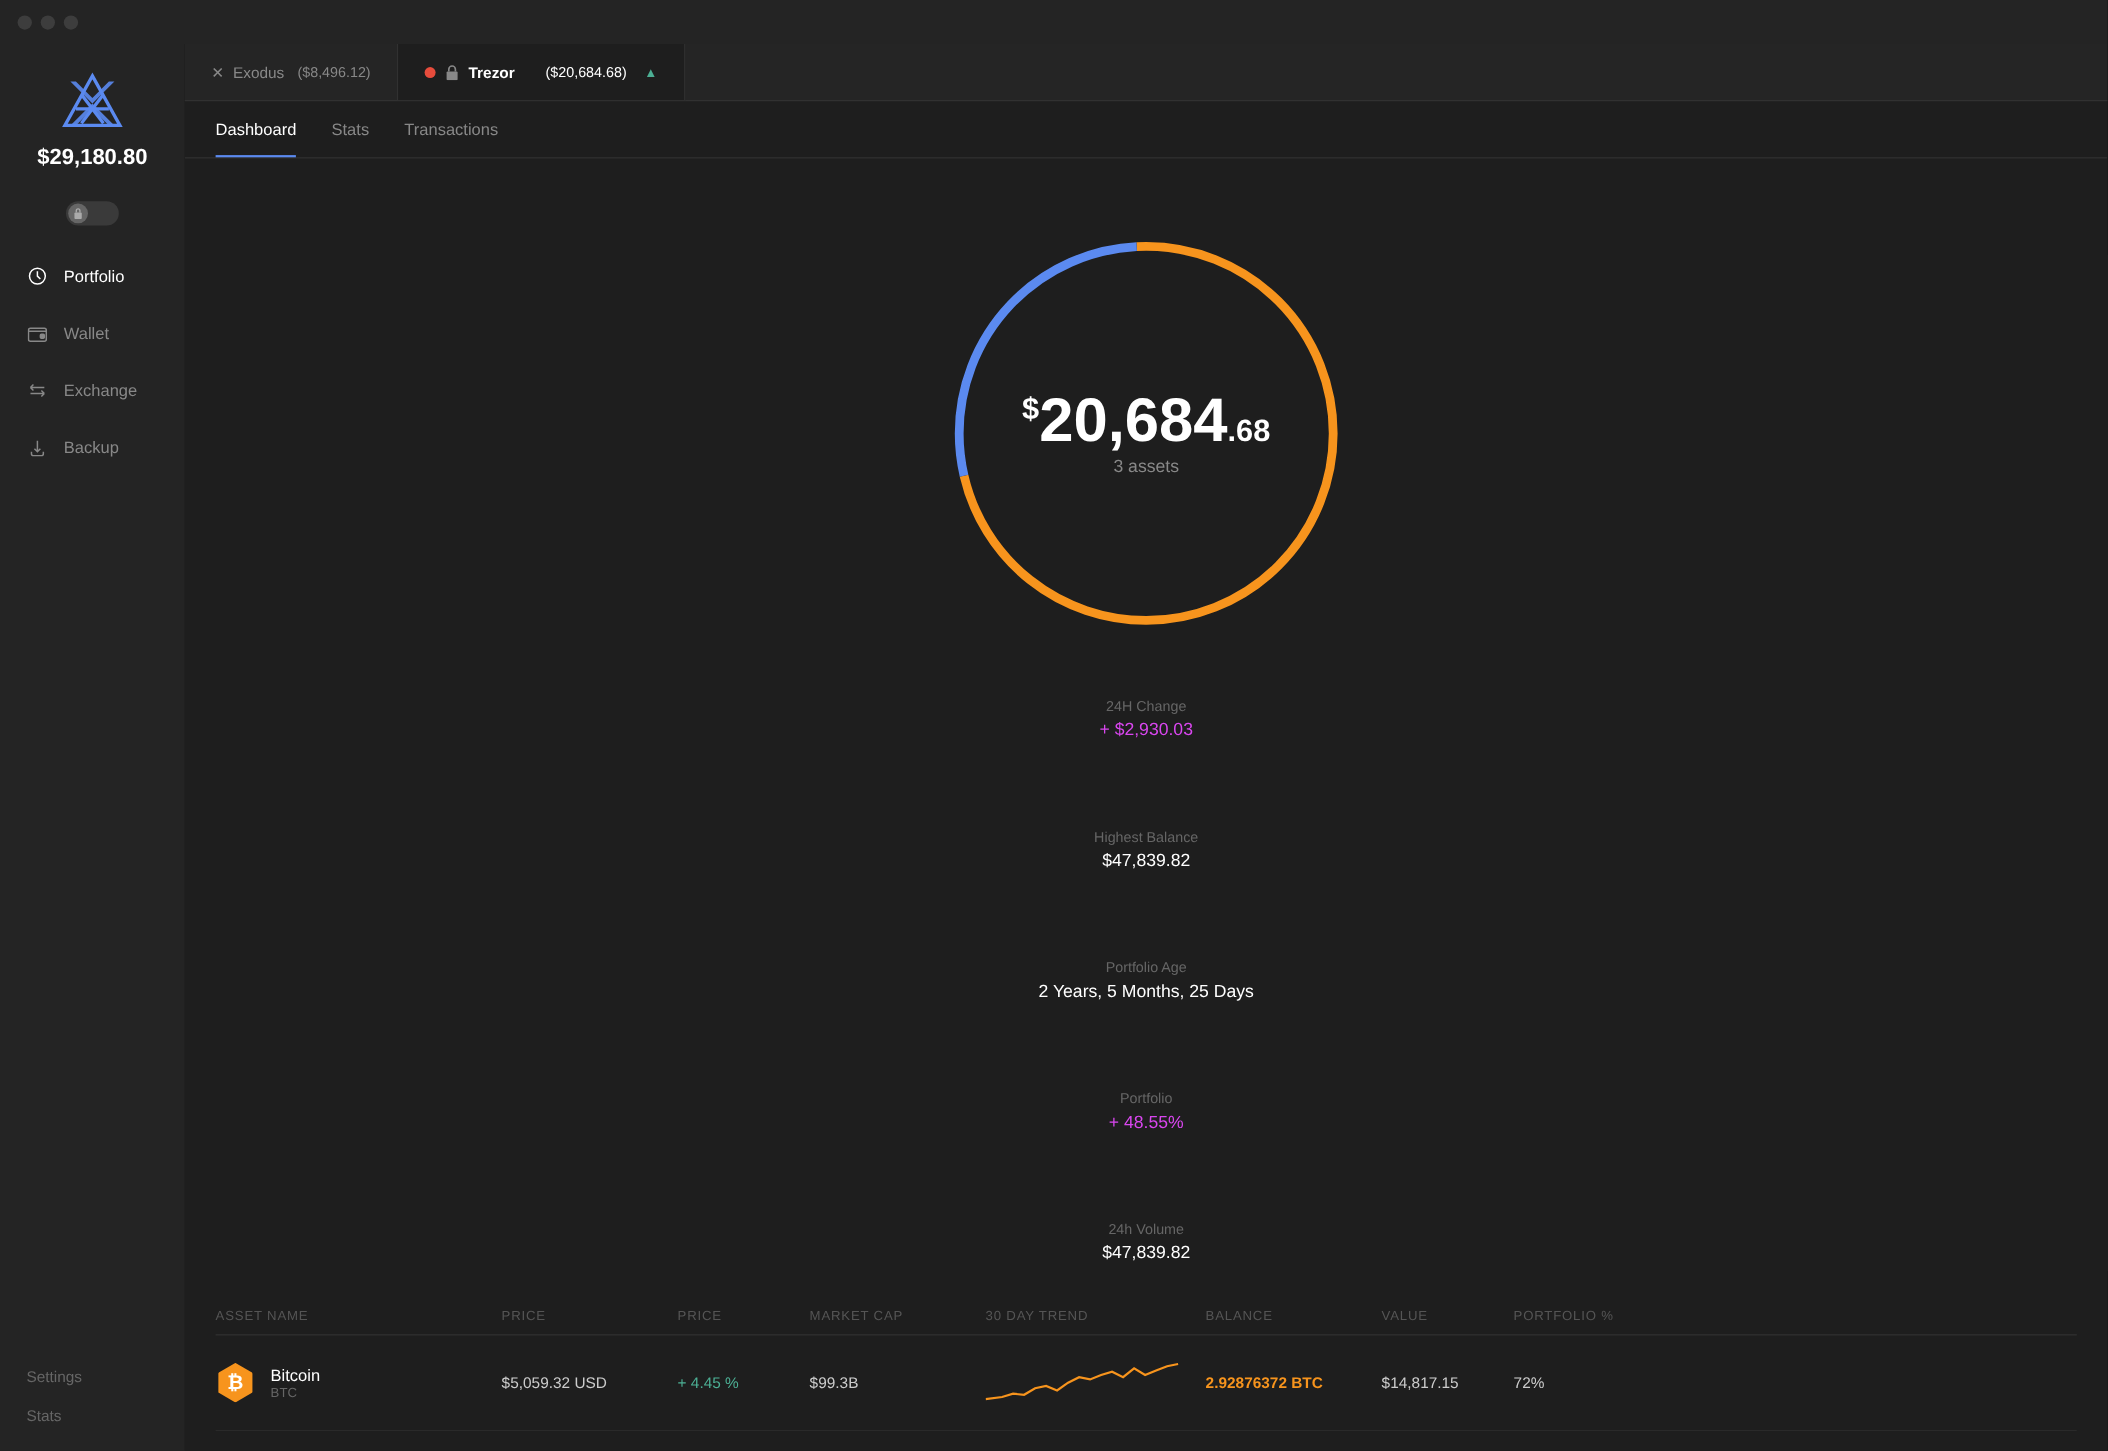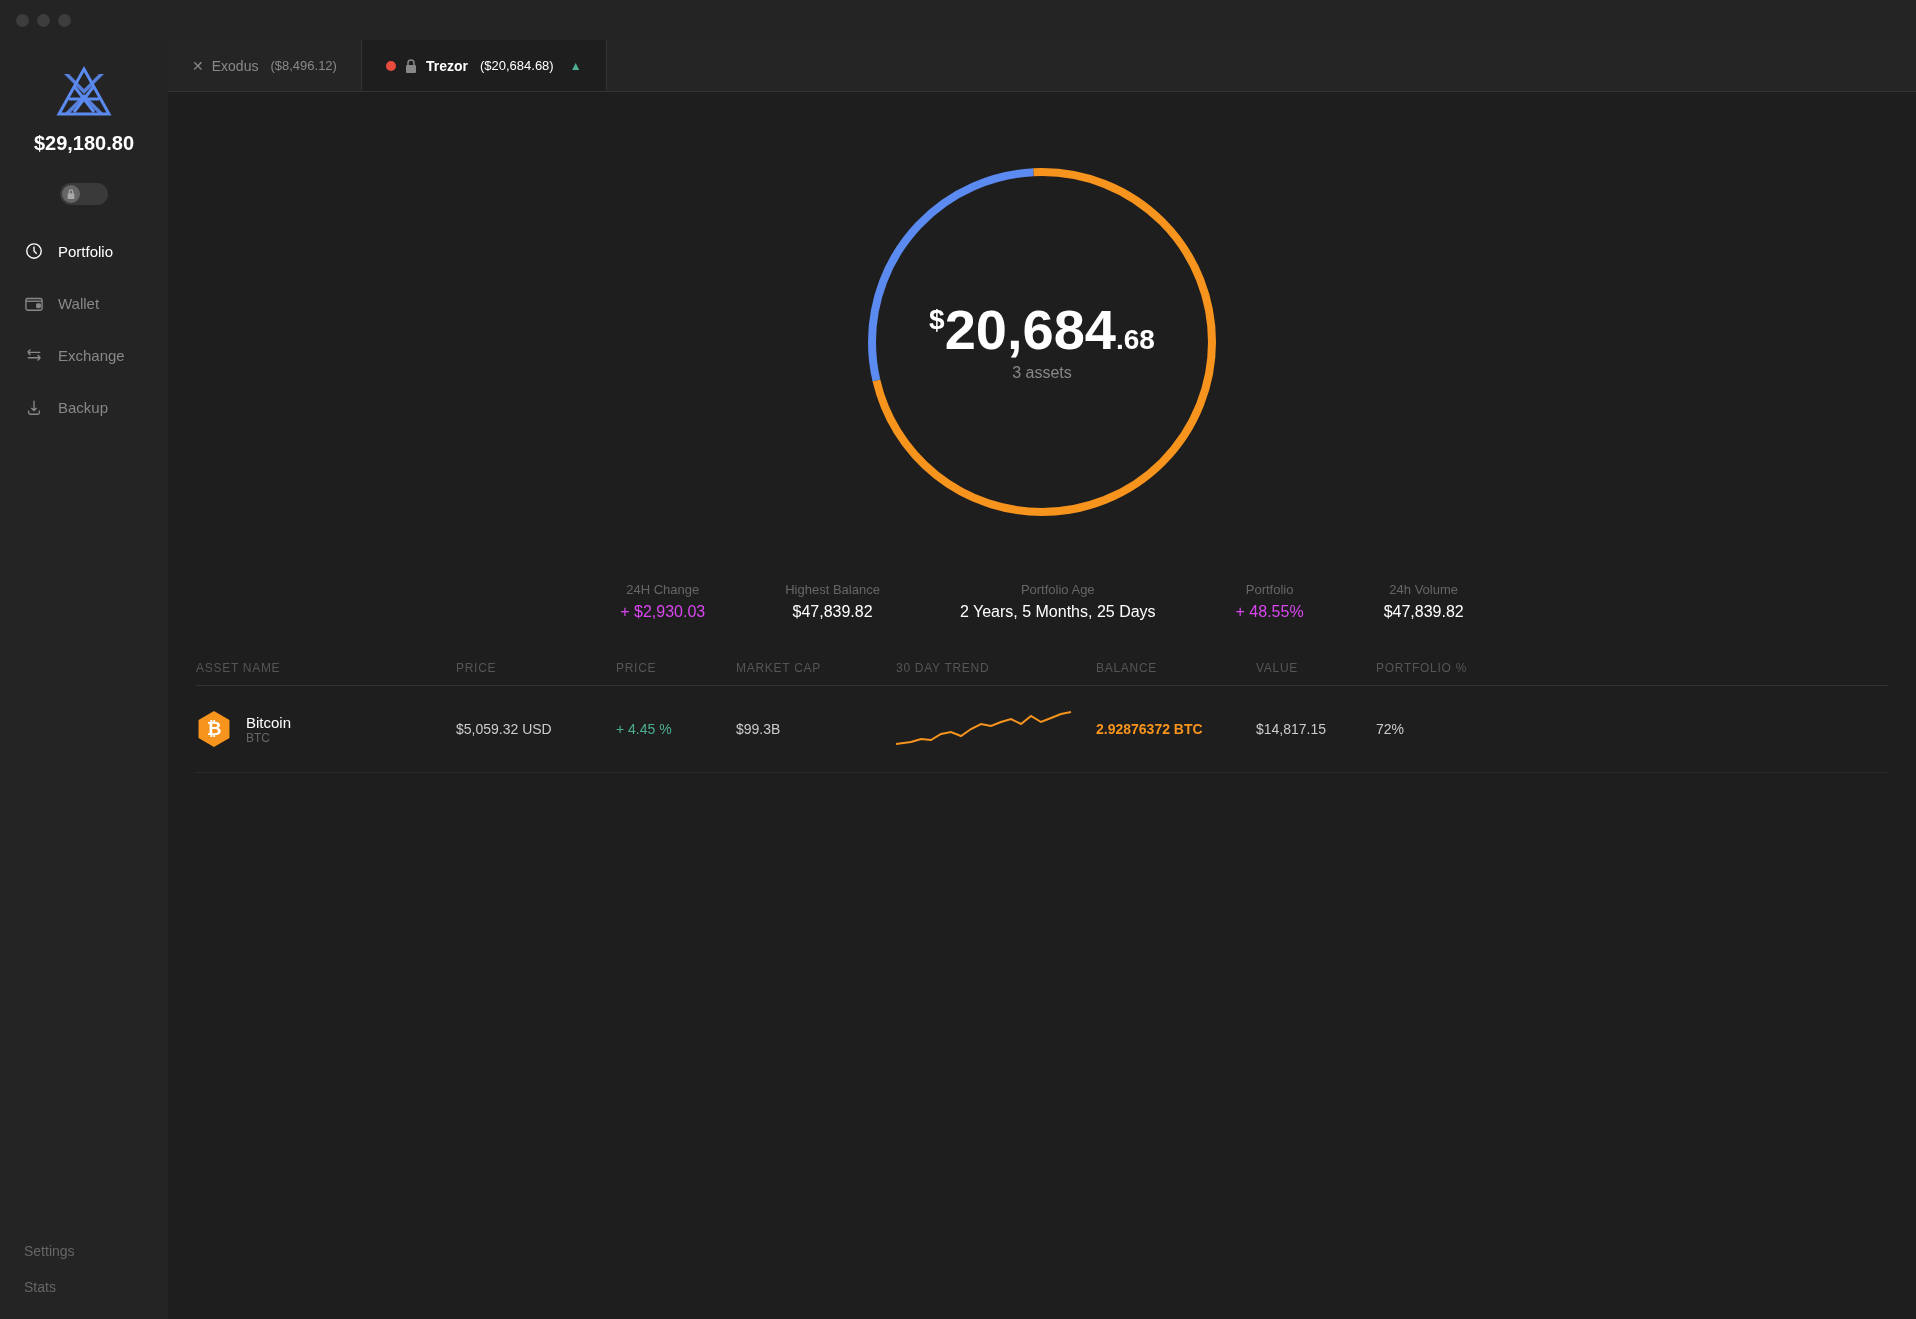--- a/index.html
+++ b/index.html
@@ -278,24 +278,25 @@
     .time-now-group {
       display: flex;
       flex-direction: column;
       align-items: center;
       z-index: 2;
     }
 
     
     .stats-row {
       display: flex;
-      justify-content: center;
+      justify-content: flex-end;
       gap: 80px;
       margin: 10px auto 30px;
       width: 900px;
+      flex-direction: column;
     }
     .stat-item {
       display: flex;
       flex-direction: column;
       align-items: center;
       gap: 6px;
     }
     .stat-label {
       font-size: 13px;
       color: #666;
@@ -485,27 +486,32 @@
         <span>Exodus</span>
         <span style="color:#888;font-size:13px;margin-left:4px;">($8,496.12)</span>
       </div>
       <div class="wallet-tab active">
         <div class="dot"></div>
         <svg width="14" height="14" viewBox="0 0 14 14" fill="none">
           <rect x="2" y="6" width="10" height="8" rx="1" fill="#888"></rect>
           <path d="M4 6V4a3 3 0 016 0v2" stroke="#888" stroke-width="1.5" fill="none"></path>
         </svg>
         <span style="color:#fff;font-weight:600;">Trezor</span>
-        <span style="color:#fff;font-size:13px;margin-left:4px;">($20,684.68)</span>
+        <span style="color:#fff;font-size:13px;margin-left:20px;">($20,684.68)</span>
         <span class="tab-arrow">▲</span>
       </div>
     </div>
 
     <div class="content-area">
 
+      <div class="dashboard-tabs">
+        <div class="dash-tab active">Dashboard</div>
+        <div class="dash-tab">Stats</div>
+        <div class="dash-tab">Transactions</div>
+      </div>
 
       <div class="dashboard-body">
 
         <div class="chart-container">
           <svg class="donut-svg" viewBox="0 0 420 420">
 
             <circle cx="210" cy="210" r="170" fill="none" stroke="#f7941d" stroke-width="8" stroke-dasharray="762 297" stroke-dashoffset="0" transform="rotate(-90 210 210)"></circle>
 
             <circle cx="210" cy="210" r="170" fill="none" stroke="#5b8af0" stroke-width="8" stroke-dasharray="297 762" stroke-dashoffset="-762" transform="rotate(-90 210 210)"></circle>
           </svg>

